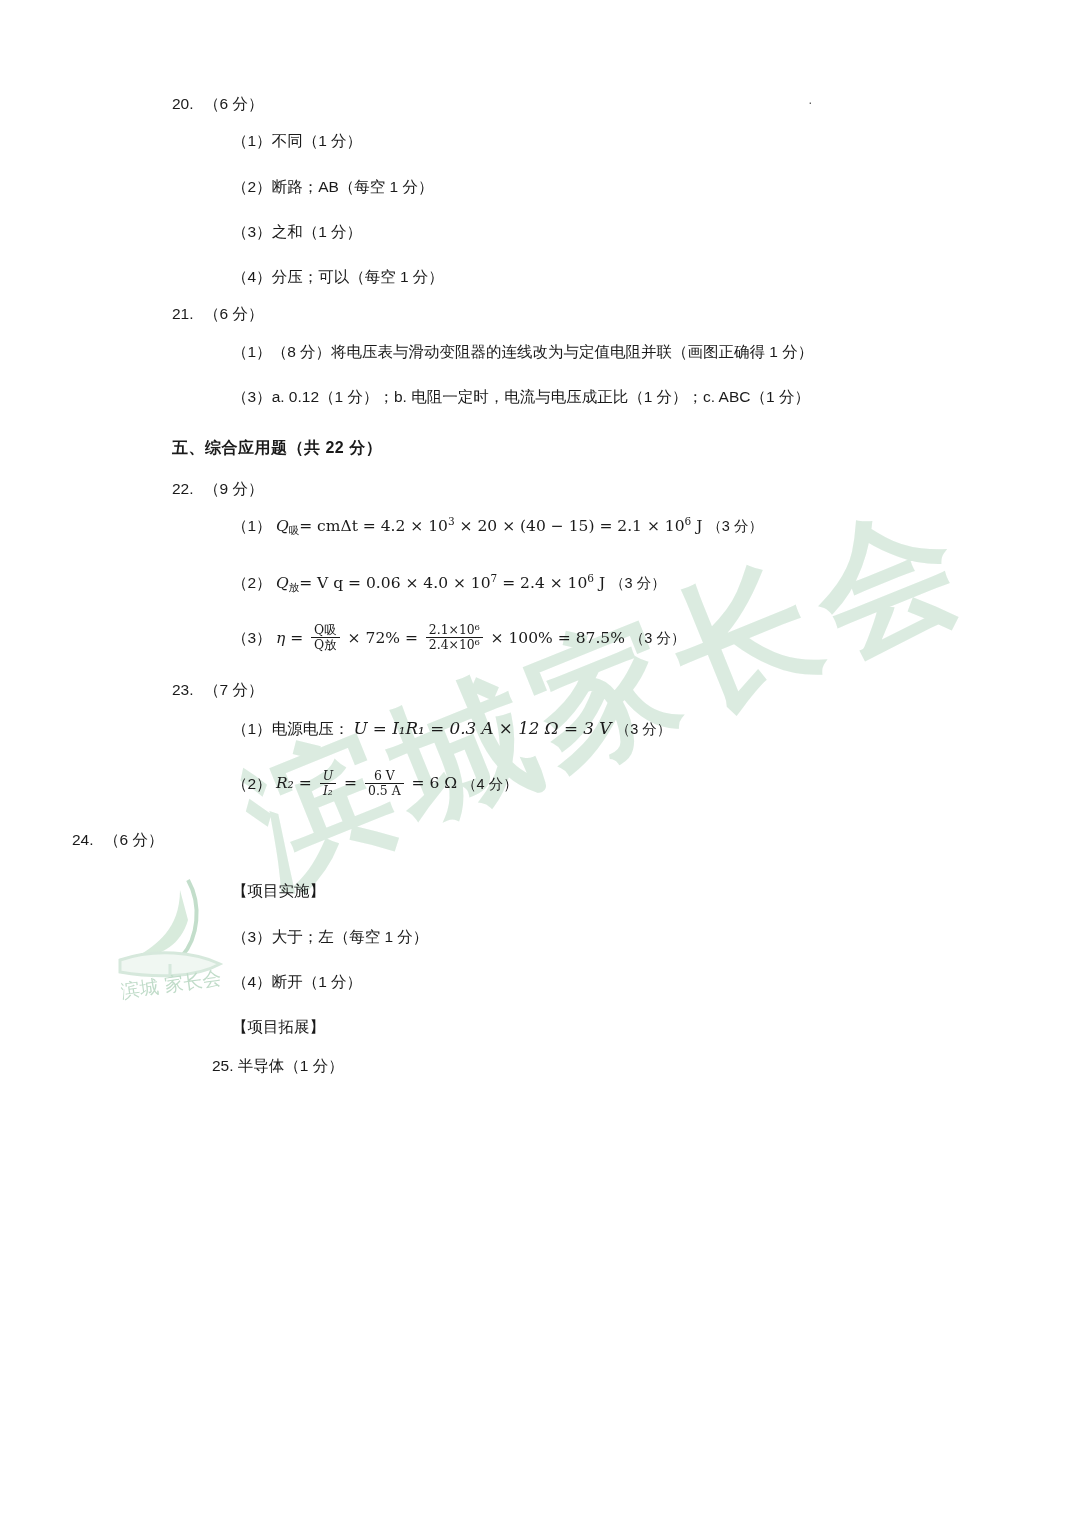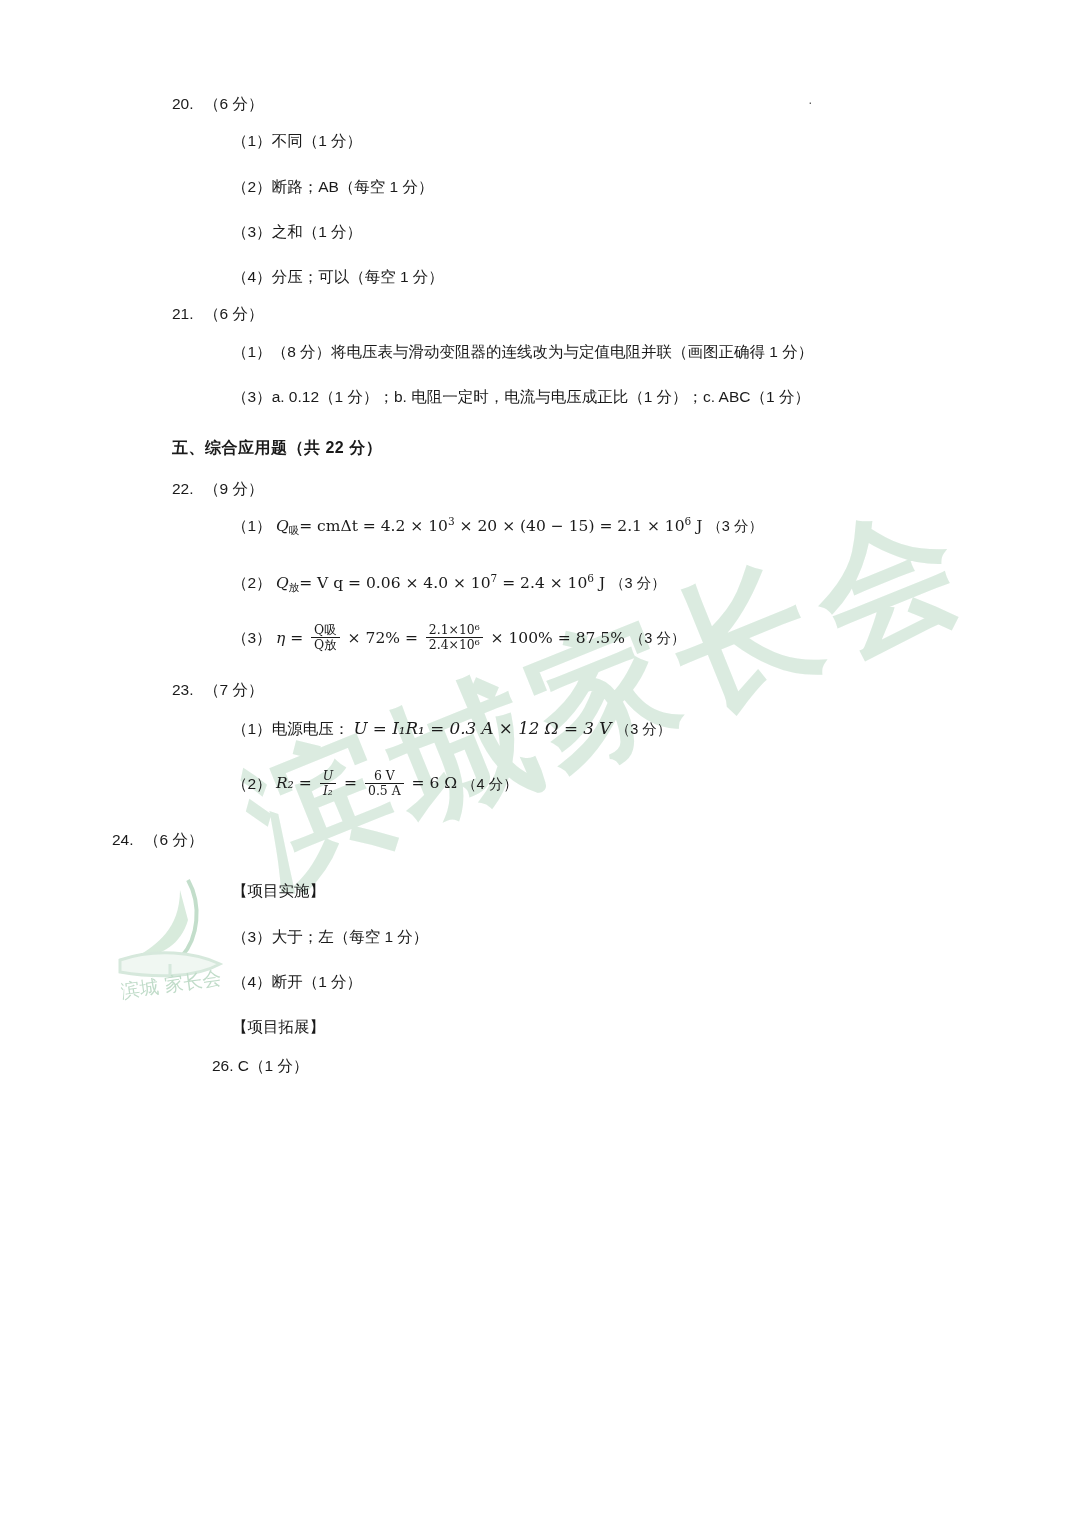--- a/index.html
+++ b/index.html
@@ -230,28 +230,28 @@
       <span class="mjx">
         <span class="it">R₂ =</span>
         <span class="frac"><span class="top it">U</span><span class="bot it">I₂</span></span>
         <span>=</span>
         <span class="frac"><span class="top">6 V</span><span class="bot">0.5 A</span></span>
         <span>= 6 Ω</span>
       </span>
       <span class="pts">（4 分）</span>
     </div>
 
-    <div class="row lvl0" style="margin-left:112px; margin-bottom:28px;">
+    <div class="row lvl0" style="margin-left:72px; margin-bottom:28px;">
       <span class="num">24.</span><span>（6 分）</span>
     </div>
     <div class="row lvl1">【项目实施】</div>
     <div class="row lvl1">
       <span>（3）</span><span>大于；左（每空 1 分）</span>
     </div>
     <div class="row lvl1">
       <span>（4）</span><span>断开（1 分）</span>
     </div>
     <div class="row lvl1 gap-small">【项目拓展】</div>
 
-    <div class="row" style="margin-left:212px;">26. C（1 分）</div>
+    <div class="row" style="margin-left:212px; margin-bottom:12px;">25. 半导体（1 分）</div>
 
   </div>
 </div>
 
 </body></html>

